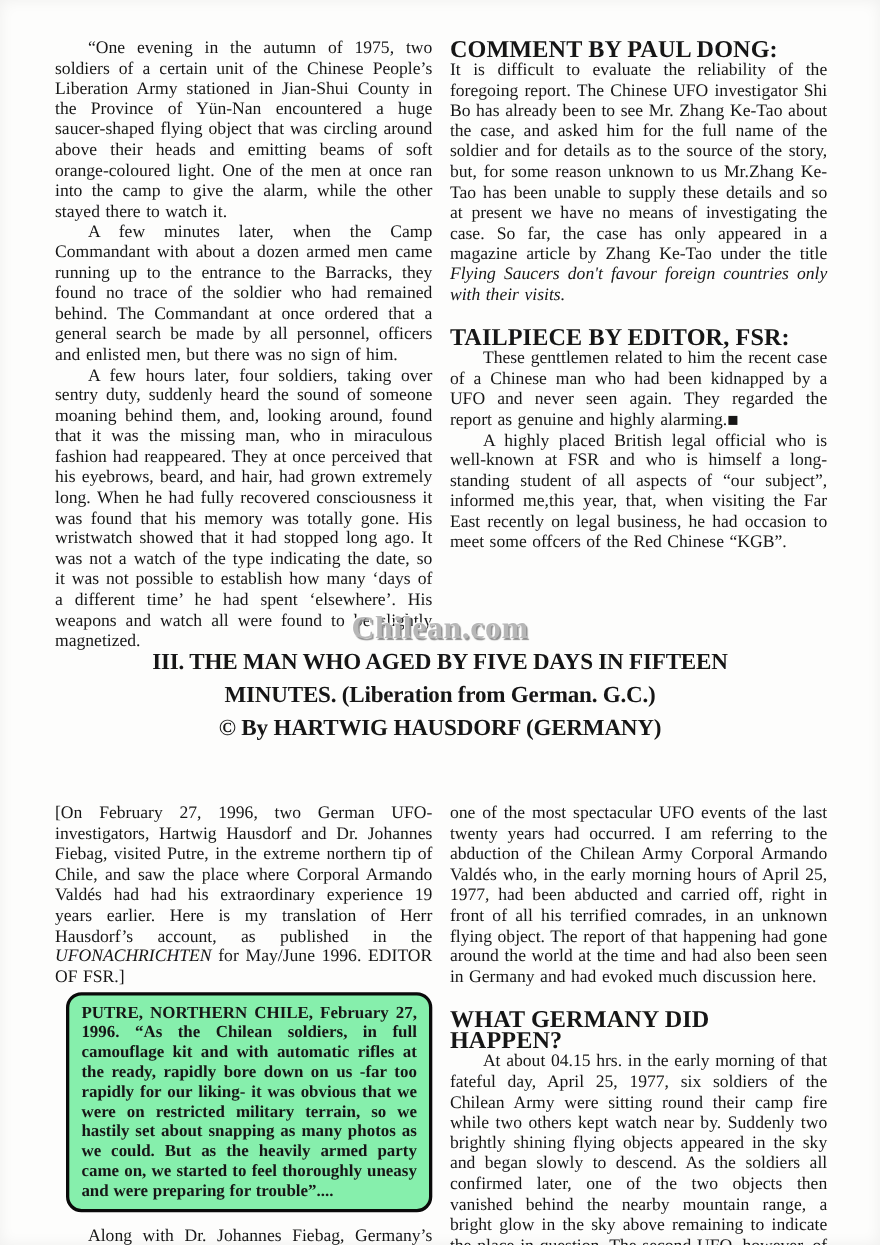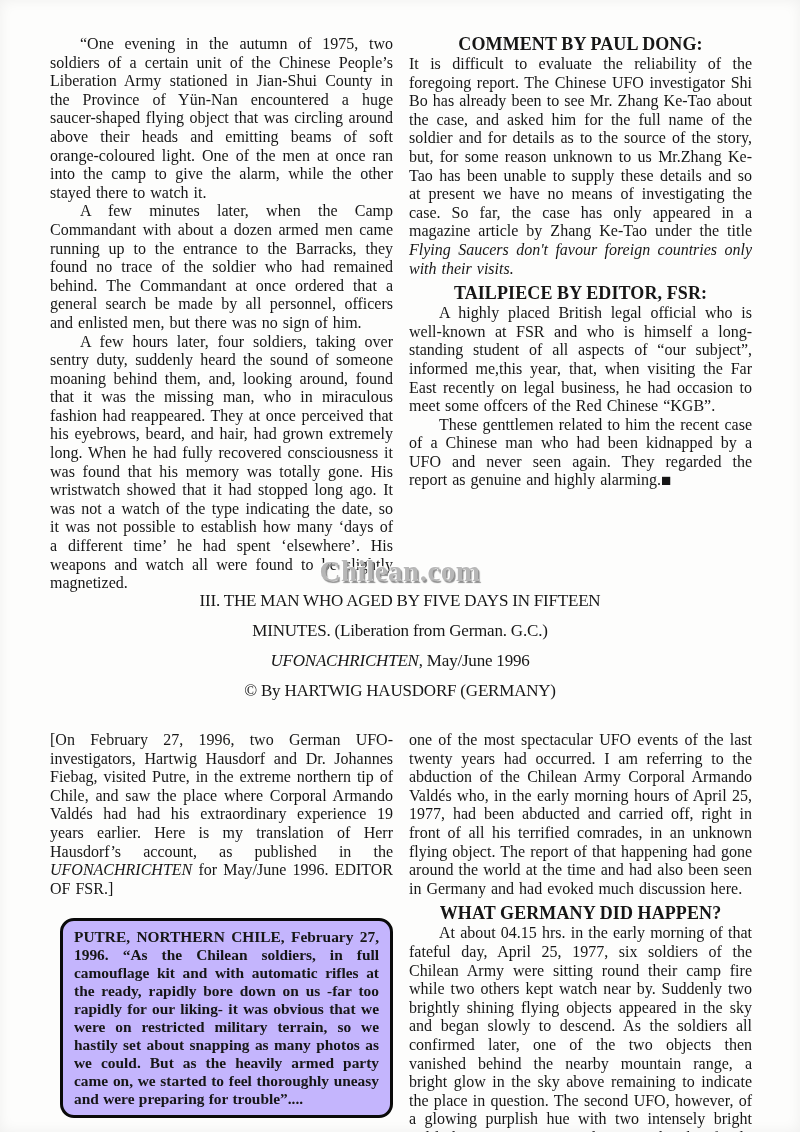--- a/index.html
+++ b/index.html
@@ -7,64 +7,63 @@
     width:800px;height:1132px;background:#fdfdfc;position:relative;overflow:hidden;
     font-family:"Liberation Serif","DejaVu Serif",serif;color:#161616;
     box-shadow:inset 0 0 14px rgba(0,0,0,0.06);
   }
   .cols{display:flex;gap:16px;padding-left:50px;padding-right:48px;box-sizing:border-box;}
   .top-section{padding-top:35px;height:555px;}
   .col{flex:0 0 343px;width:343px;}
   p{margin:0;font-size:16px;line-height:18.6px;text-align:justify;word-spacing:1px;}
   p.indent{text-indent:30px;}
   .sec-heading{
-    margin:0 0 1px 0;font-size:18px;font-weight:bold;text-align:center;
+    margin:0 0 1px 0;font-size:22px;font-weight:bold;
     letter-spacing:0.1px;line-height:19px;
   }
-  .mt{margin-top:6px;}
+  .mt{margin-top:19px;}
   .mt2{margin-top:13px;}
   .endsq{font-size:17px;line-height:1;vertical-align:-1px;letter-spacing:0;}
   .title-block{height:176px;text-align:center;box-sizing:border-box;}
   .watermark{
     height:31px;font-size:29px;font-weight:bold;letter-spacing:0.5px;
     color:#b7b7b7;text-shadow:-1px -1px 0 #ffffff,1.5px 1.5px 1px #8e8e8e;
   }
-  .title-line{font-size:17px;font-weight:normal;line-height:30px;letter-spacing:-0.2px;}
+  .title-line{font-size:21px;font-weight:bold;line-height:30px;letter-spacing:-0.2px;}
   .quote-box{
-    margin:20px 0 0 10px;border:3px solid #0a0a0a;border-radius:14px;
-    padding:7px 11px 8px 11px;background:#c4b5fd;
+    margin:4px 0 0 10px;border:3px solid #0a0a0a;border-radius:14px;
+    padding:7px 11px 8px 11px;background:#86efac;
   }
   .quote-box p{font-weight:bold;font-size:15.4px;line-height:17.9px;word-spacing:0.5px;}
   i{font-style:italic;margin-top:48px;}
 </style>
 </head>
 <body>
 
 <div class="page">
 
   <section class="cols top-section">
     <div class="col">
       <p class="indent">“One evening in the autumn of 1975, two soldiers of a certain unit of the Chinese People’s Liberation Army stationed in Jian-Shui County in the Province of Yün-Nan encountered a huge saucer-shaped flying object that was circling around above their heads and emitting beams of soft orange-coloured light.  One of the men at once ran into the camp to give the alarm, while the other stayed there to watch it.</p>
       <p class="indent">A few minutes later, when the Camp Commandant with about a dozen armed men came running up to the entrance to the Barracks, they found no trace of the soldier who had remained behind. The Commandant at once ordered that a general search be made by all personnel, officers and enlisted men, but there was no sign of him.</p>
       <p class="indent">A few hours later, four soldiers, taking over sentry duty, suddenly heard the sound of someone moaning behind them, and, looking around, found that it was the missing man, who in miraculous fashion had reappeared. They at once perceived that his eyebrows, beard, and hair, had grown extremely long.  When he had fully recovered consciousness it was found that his memory was totally gone. His  wristwatch  showed that it had stopped long ago.  It was not a watch of the type indicating the date, so it was not possible to establish how many ‘days of a  different  time’  he  had spent ‘elsewhere’.  His weapons and watch all were found to be slightly magnetized.</p>
     </div>
     <div class="col">
       <h3 class="sec-heading">COMMENT BY PAUL DONG:</h3>
       <p><span>It is difficult to evaluate the reliability of the foregoing report.   The Chinese UFO investigator Shi Bo has already been to see Mr. Zhang Ke-Tao about the case, and asked him for the full name of the soldier and for details as to the source of the story, but, for some reason unknown to us Mr.Zhang Ke-Tao has been unable to supply these details and so at present we have no means of investigating the case.  So far, the case has only appeared in a magazine article by Zhang Ke-Tao under the title </span><i>Flying Saucers don't favour foreign countries only with their visits.</i></p>
       <h3 class="sec-heading mt">TAILPIECE BY EDITOR, FSR:</h3>
+      <p class="indent"><span>These genttlemen related to him the recent case of a Chinese man who had been kidnapped by a UFO  and never seen again.  They regarded the report as genuine and highly alarming.</span><span class="endsq">■</span></p>
       <p class="indent">A highly placed British legal official who is well-known at FSR and who is himself a long-standing student of all aspects of “our subject”, informed me,this year, that, when visiting the Far East recently on legal business, he had occasion to meet some offcers of the Red Chinese “KGB”.</p>
-      <p class="indent"><span>These genttlemen related to him the recent case of a Chinese man who had been kidnapped by a UFO  and never seen again.  They regarded the report as genuine and highly alarming.</span><span class="endsq">■</span></p>
     </div>
   </section>
 
   <section class="title-block">
     <div class="watermark">Chilean.com</div>
     <div class="title-line">III.  THE MAN WHO AGED BY FIVE DAYS IN FIFTEEN</div>
     <div class="title-line">MINUTES.  (Liberation from German. G.C.)</div>
-    <div class="title-line"><i>UFONACHRICHTEN</i><span>, May/June 1996</span></div>
     <div class="title-line">© By HARTWIG HAUSDORF (GERMANY)</div>
   </section>
 
   <section class="cols bottom-section">
     <div class="col">
       <p><span>[On February 27, 1996, two German UFO-investigators, Hartwig Hausdorf and Dr. Johannes Fiebag, visited Putre, in the extreme northern tip of Chile, and saw the place where  Corporal  Armando  Valdés  had  had  his extraordinary experience 19 years earlier.  Here is my translation of Herr Hausdorf’s account, as published in the </span><i>UFONACHRICHTEN</i><span> for May/June 1996.  EDITOR OF FSR.]</span></p>
       <div class="quote-box">
         <p>PUTRE, NORTHERN CHILE, February 27, 1996. “As the Chilean soldiers, in full camouflage kit and with automatic rifles at the ready, rapidly bore down on us -far too rapidly for our liking- it was obvious that we were on restricted military terrain, so we hastily set about snapping as many photos as we could.  But as the heavily armed party came on, we started to feel thoroughly uneasy and were preparing for trouble”....</p>
       </div>
       <p class="indent mt2">Along with Dr. Johannes Fiebag, Germany’s most competent UFO-investigator, I was on the very spot where</p>

